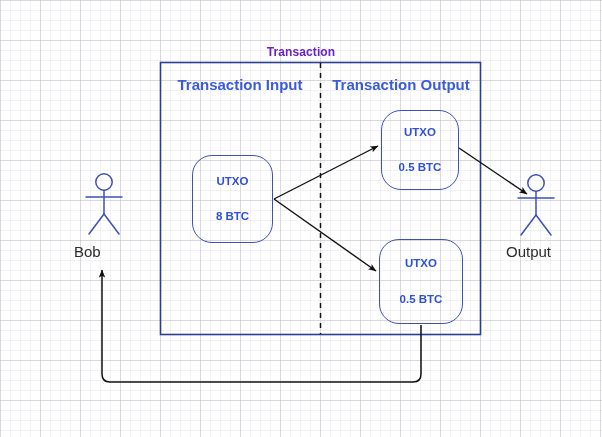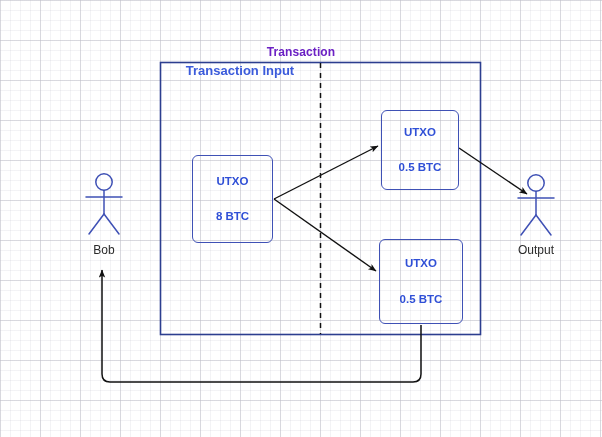--- a/index.html
+++ b/index.html
@@ -44,56 +44,56 @@
     top: 38px;
     text-align: center;
     font-size: 12px;
     font-weight: bold;
     color: #6c21c4;
     letter-spacing: 0.1px;
     margin-top: 7px;
   }
 
   .section-title {
-    top: 63px;
-    font-size: 13px;
+    top: 76px;
+    font-size: 15px;
     font-weight: bold;
     color: #3b5bdb;
     text-align: center;
   }
   .section-title.input  { left: 160px; width: 160px; }
   .section-title.output { left: 321px; width: 160px; }
 
   .utxo-box {
     position: absolute;
     border: 1.4px solid #3f51b5;
-    border-radius: 6px;
+    border-radius: 20px;
     background: transparent;
     display: flex;
     flex-direction: column;
     align-items: center;
     justify-content: center;
     gap: 24px;
   }
   .utxo-box .u-name,
   .utxo-box .u-amt {
     font-size: 11.5px;
     font-weight: bold;
     color: #2f4fd6;
     line-height: 1;
   }
 
   #utxo-in   { left: 192px; top: 155px; width: 81px;  height: 88px; }
   #utxo-out1 { left: 381px; top: 110px; width: 78px;  height: 80px; }
   #utxo-out2 { left: 379px; top: 239px; width: 84px;  height: 85px; }
 
   .actor-label {
-    font-size: 12px;
+    font-size: 15px;
     color: #2b2b2b;
-    text-align: center;
+    text-align: left;
   }
   #label-bob   { left: 74px;  width: 60px; top: 243px; }
   #label-alice { left: 506px; width: 60px; top: 243px; }
 </style>
 </head>
 <body>
 
 <div id="canvas">
 
   <svg id="vector-layer" viewBox="0 0 602 437">
@@ -131,20 +131,21 @@
     <line x1="274" y1="199" x2="376" y2="271" stroke="#111111" stroke-width="1.4" marker-end="url(#arrowhead)"></line>
 
     <line x1="459" y1="148" x2="527" y2="194" stroke="#111111" stroke-width="1.4" marker-end="url(#arrowhead)"></line>
 
     <path d="M421,325 L421,374 Q421,382 413,382 L110,382 Q102,382 102,374 L102,270" fill="none" stroke="#111111" stroke-width="1.5" stroke-linejoin="round" marker-end="url(#arrowheadUp)"></path>
   </svg>
 
   <div class="lbl diagram-title">Transaction</div>
 
   <div class="lbl section-title input">Transaction Input</div>
+  <div class="lbl section-title output">Transaction Output</div>
 
   <div class="utxo-box" id="utxo-in">
     <span class="u-name">UTXO</span>
     <span class="u-amt">8 BTC</span>
   </div>
 
   <div class="utxo-box" id="utxo-out1">
     <span class="u-name">UTXO</span>
     <span class="u-amt">0.5 BTC</span>
   </div>

